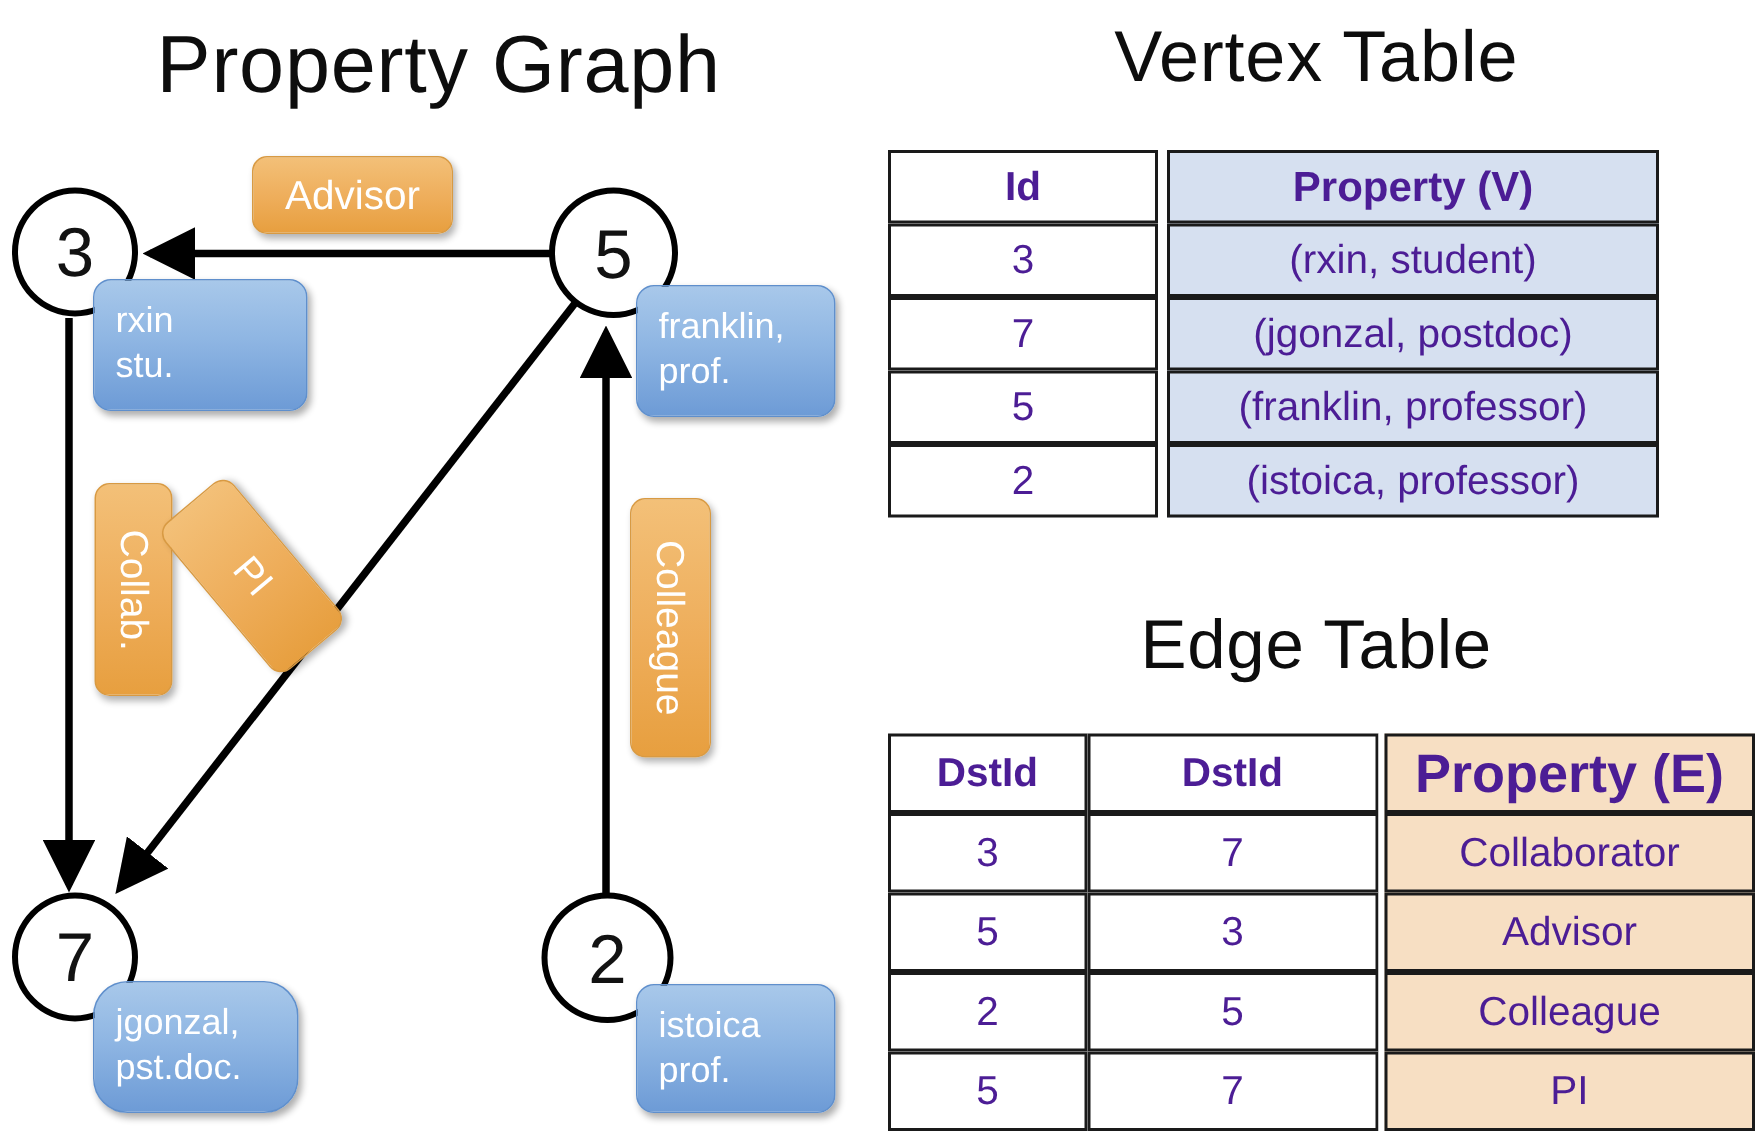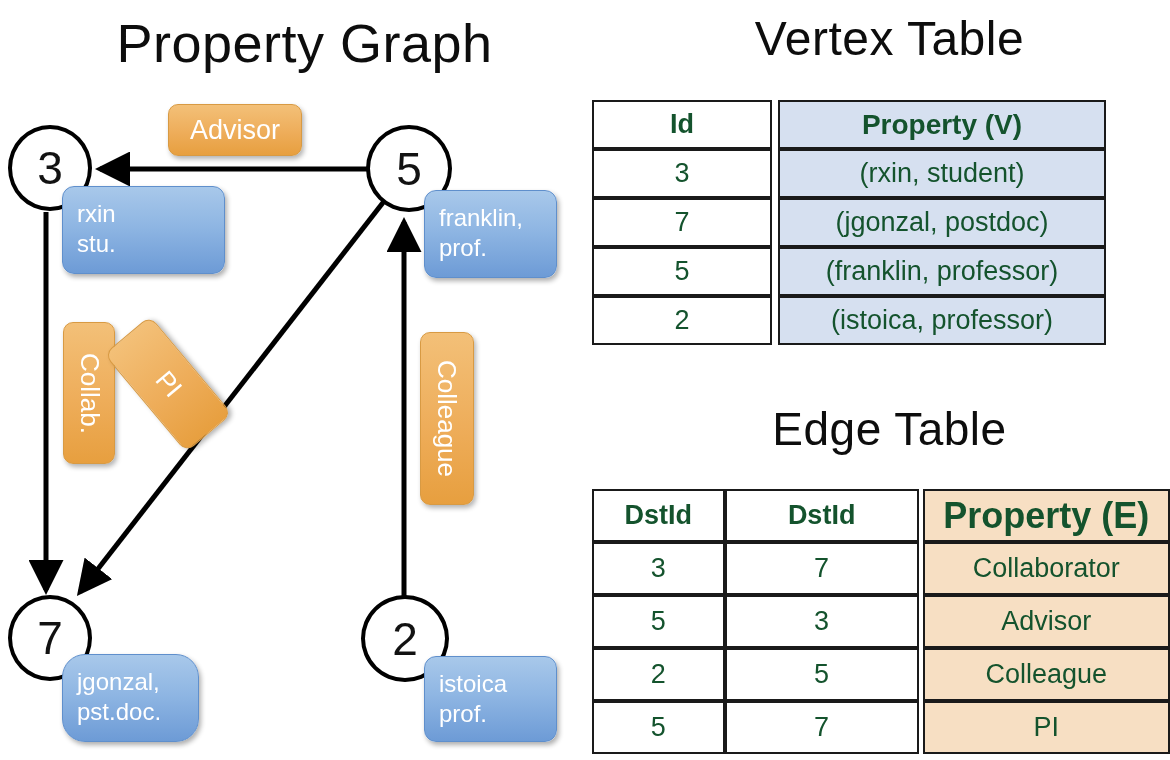--- a/index.html
+++ b/index.html
@@ -17,21 +17,20 @@
   }
 
   
   .title {
     position: absolute;
     font-family: "Liberation Sans", sans-serif;
     font-weight: 300;
     color: #0d0d0d;
     letter-spacing: 0.5px;
     white-space: nowrap;
-    padding-left: 12px;
   }
   #title-property-graph {
     left: 0; top: 12px;
     width: 585px;
     text-align: center;
     font-size: 54px;
     line-height: 62px;
   }
   #title-vertex-table {
     left: 585px; top: 10px;
@@ -124,21 +123,21 @@
     position: absolute;
     border-collapse: separate;
     border-spacing: 0;
     font-family: "Liberation Sans", sans-serif;
     font-weight: 300;
   }
   .data-table td, .data-table th {
     border: 2px solid #1a1a1a;
     text-align: center;
     font-weight: 300;
-    color: #14532d;
+    color: #4c1d95;
     padding: 0;
     box-sizing: border-box;
   }
   .data-table th { font-weight: 700; }
 
   #vertex-table { left: 592px; top: 100px; }
   #vertex-table th, #vertex-table td { height: 49px; font-size: 27px; }
   #vertex-table .col-id   { width: 180px; background: #ffffff; }
   #vertex-table .col-prop { width: 328px; background: #d6e0f0; }
   #vertex-table .spacer   { width: 6px; border: none; background: #ffffff; height: 49px; }
@@ -175,21 +174,21 @@
     <line x1="385" y1="200" x2="80" y2="592" stroke="#000000" stroke-width="5" marker-end="url(#arrowhead)"></line>
 
     <line x1="404" y1="596" x2="404" y2="222" stroke="#000000" stroke-width="5" marker-end="url(#arrowhead)"></line>
   </svg>
 
   <div class="node-circle" style="left:8px;  top:125px; width:84px; height:86px;">3</div>
   <div class="node-circle" style="left:366px; top:125px; width:86px; height:87px;">5</div>
   <div class="node-circle" style="left:8px;  top:595px; width:84px; height:86px;">7</div>
   <div class="node-circle" style="left:361px; top:595px; width:88px; height:87px;">2</div>
 
-  <div class="node-label" style="left:62px; top:186px; width:163px; height:88px;">
+  <div class="node-label" style="left:62px; top:186px; width:143px; height:88px;">
     <span>rxin</span>
     <span>stu.</span>
   </div>
   <div class="node-label" style="left:424px; top:190px; width:133px; height:88px;">
     <span>franklin,</span>
     <span>prof.</span>
   </div>
   <div class="node-label" style="left:62px; top:654px; width:137px; height:88px;border-radius:23px;">
     <span>jgonzal,</span>
     <span>pst.doc.</span>

